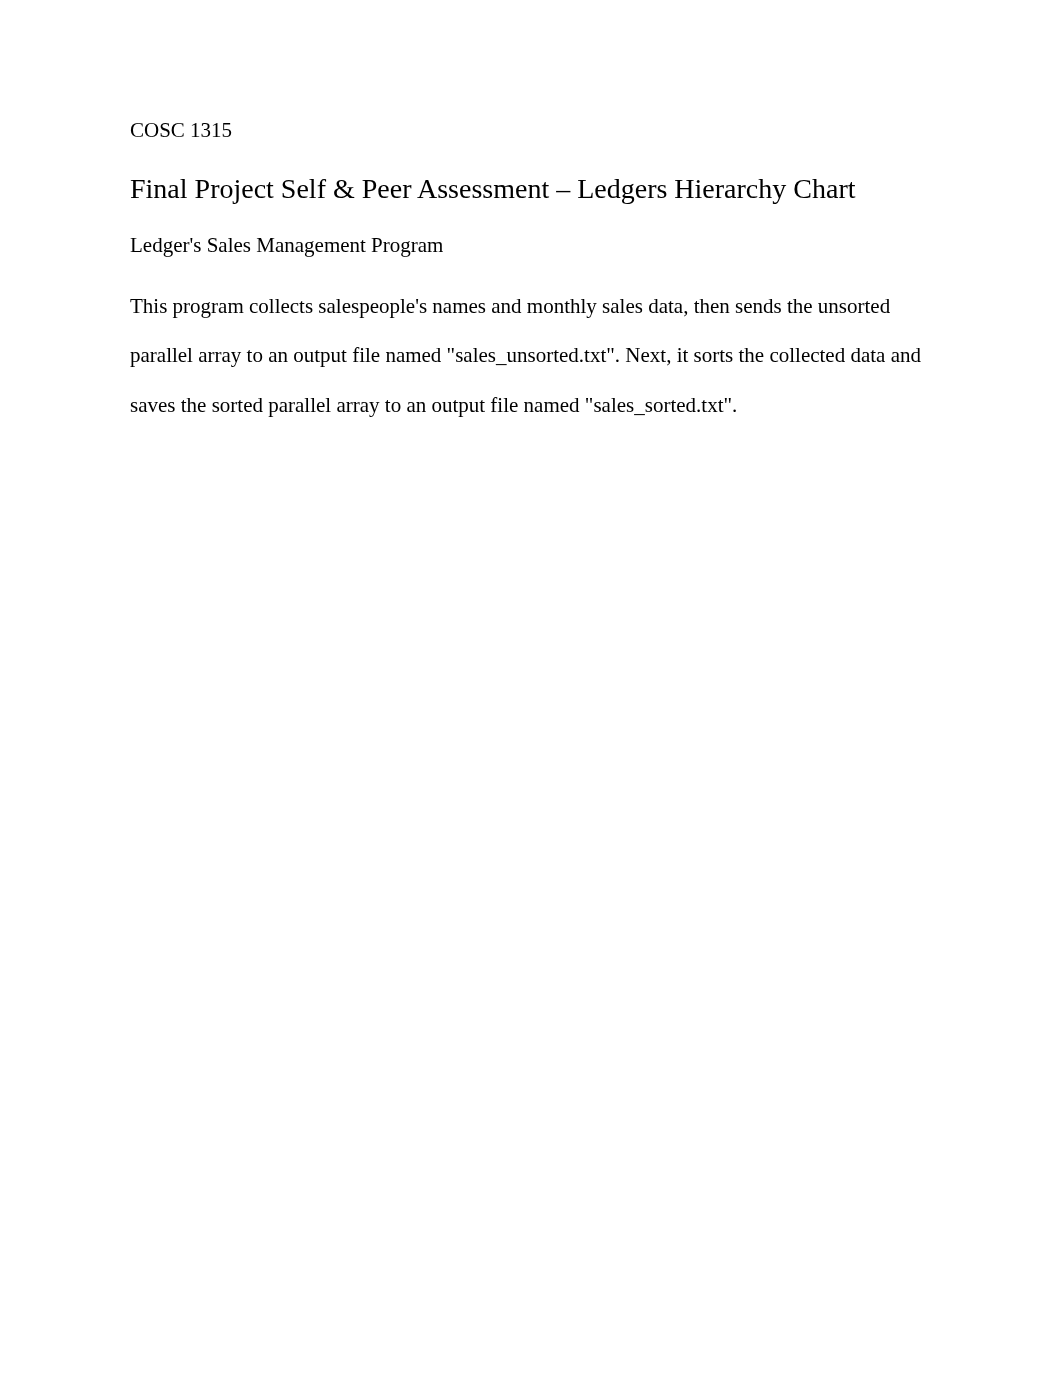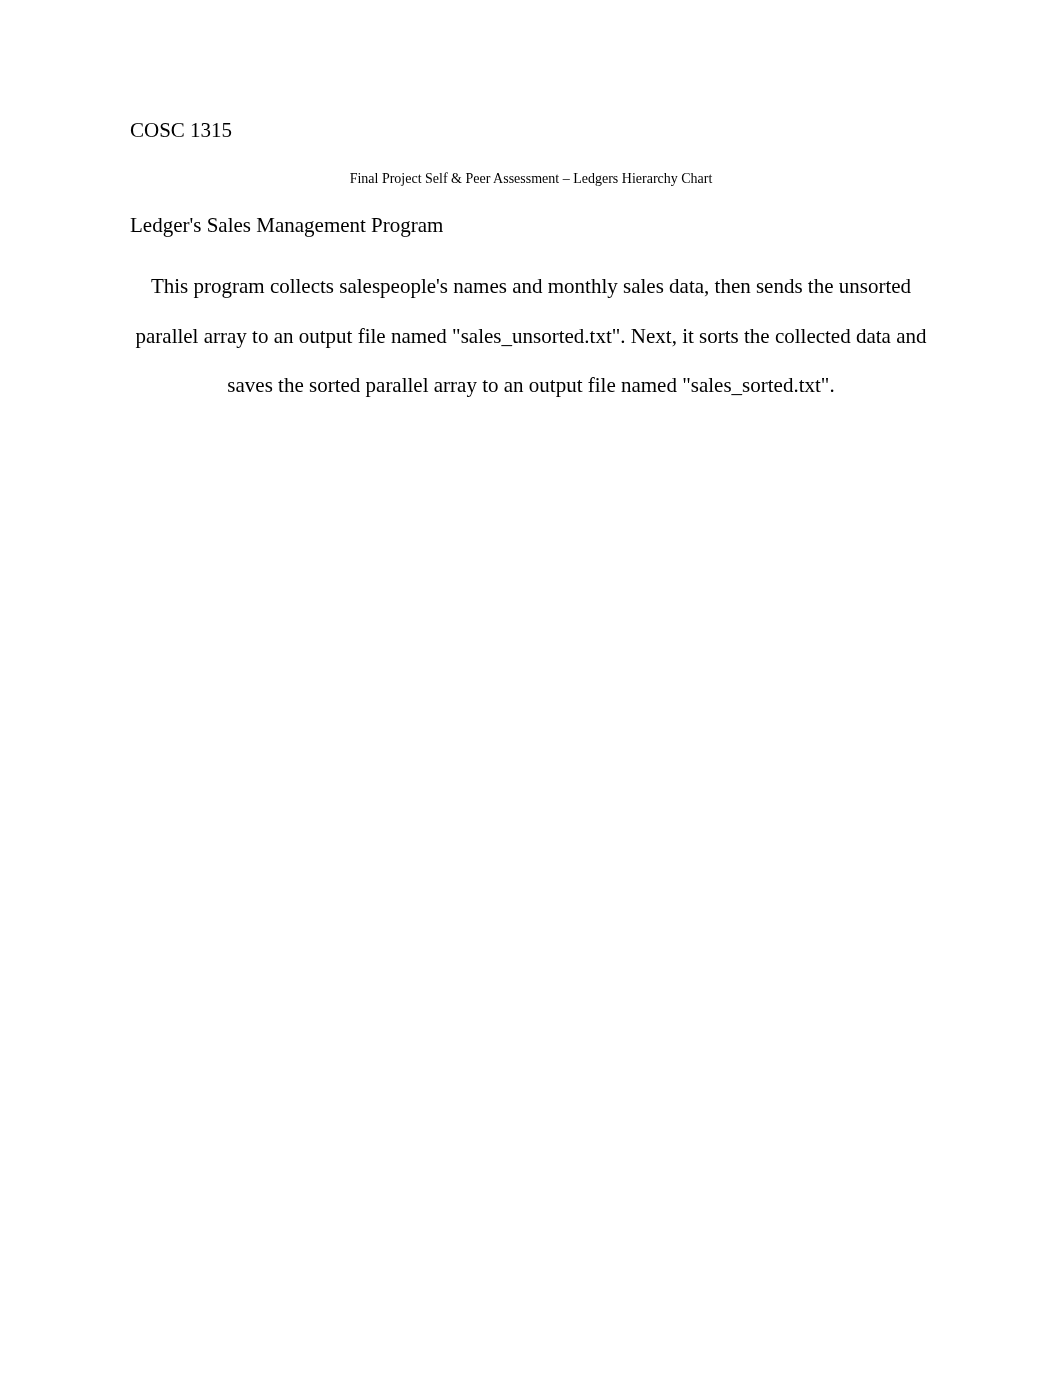--- a/index.html
+++ b/index.html
@@ -19,34 +19,33 @@
       height: 1377px;
       padding: 116px 130px 0 130px;
       position: relative;
     }
     .course-code {
       font-size: 21px;
       line-height: 1.4;
       margin-bottom: 24px;
     }
     .title-line {
-      font-size: 14px;
-      text-align: center;
+      font-size: 28px;
       line-height: 1.4;
       margin-bottom: 22px;
     }
     .subtitle-line {
       font-size: 21px;
       line-height: 1.4;
       margin-bottom: 22px;
     }
     .body-text {
       font-size: 21px;
       line-height: 2.35;
-      text-align: center;
+      text-align: left;
     }
   </style>
 </head>
 <body>
 
 <div class="page">
   <div class="course-code">COSC 1315</div>
 
   <div class="title-line">Final Project Self &amp; Peer Assessment – Ledgers Hierarchy Chart</div>
 

